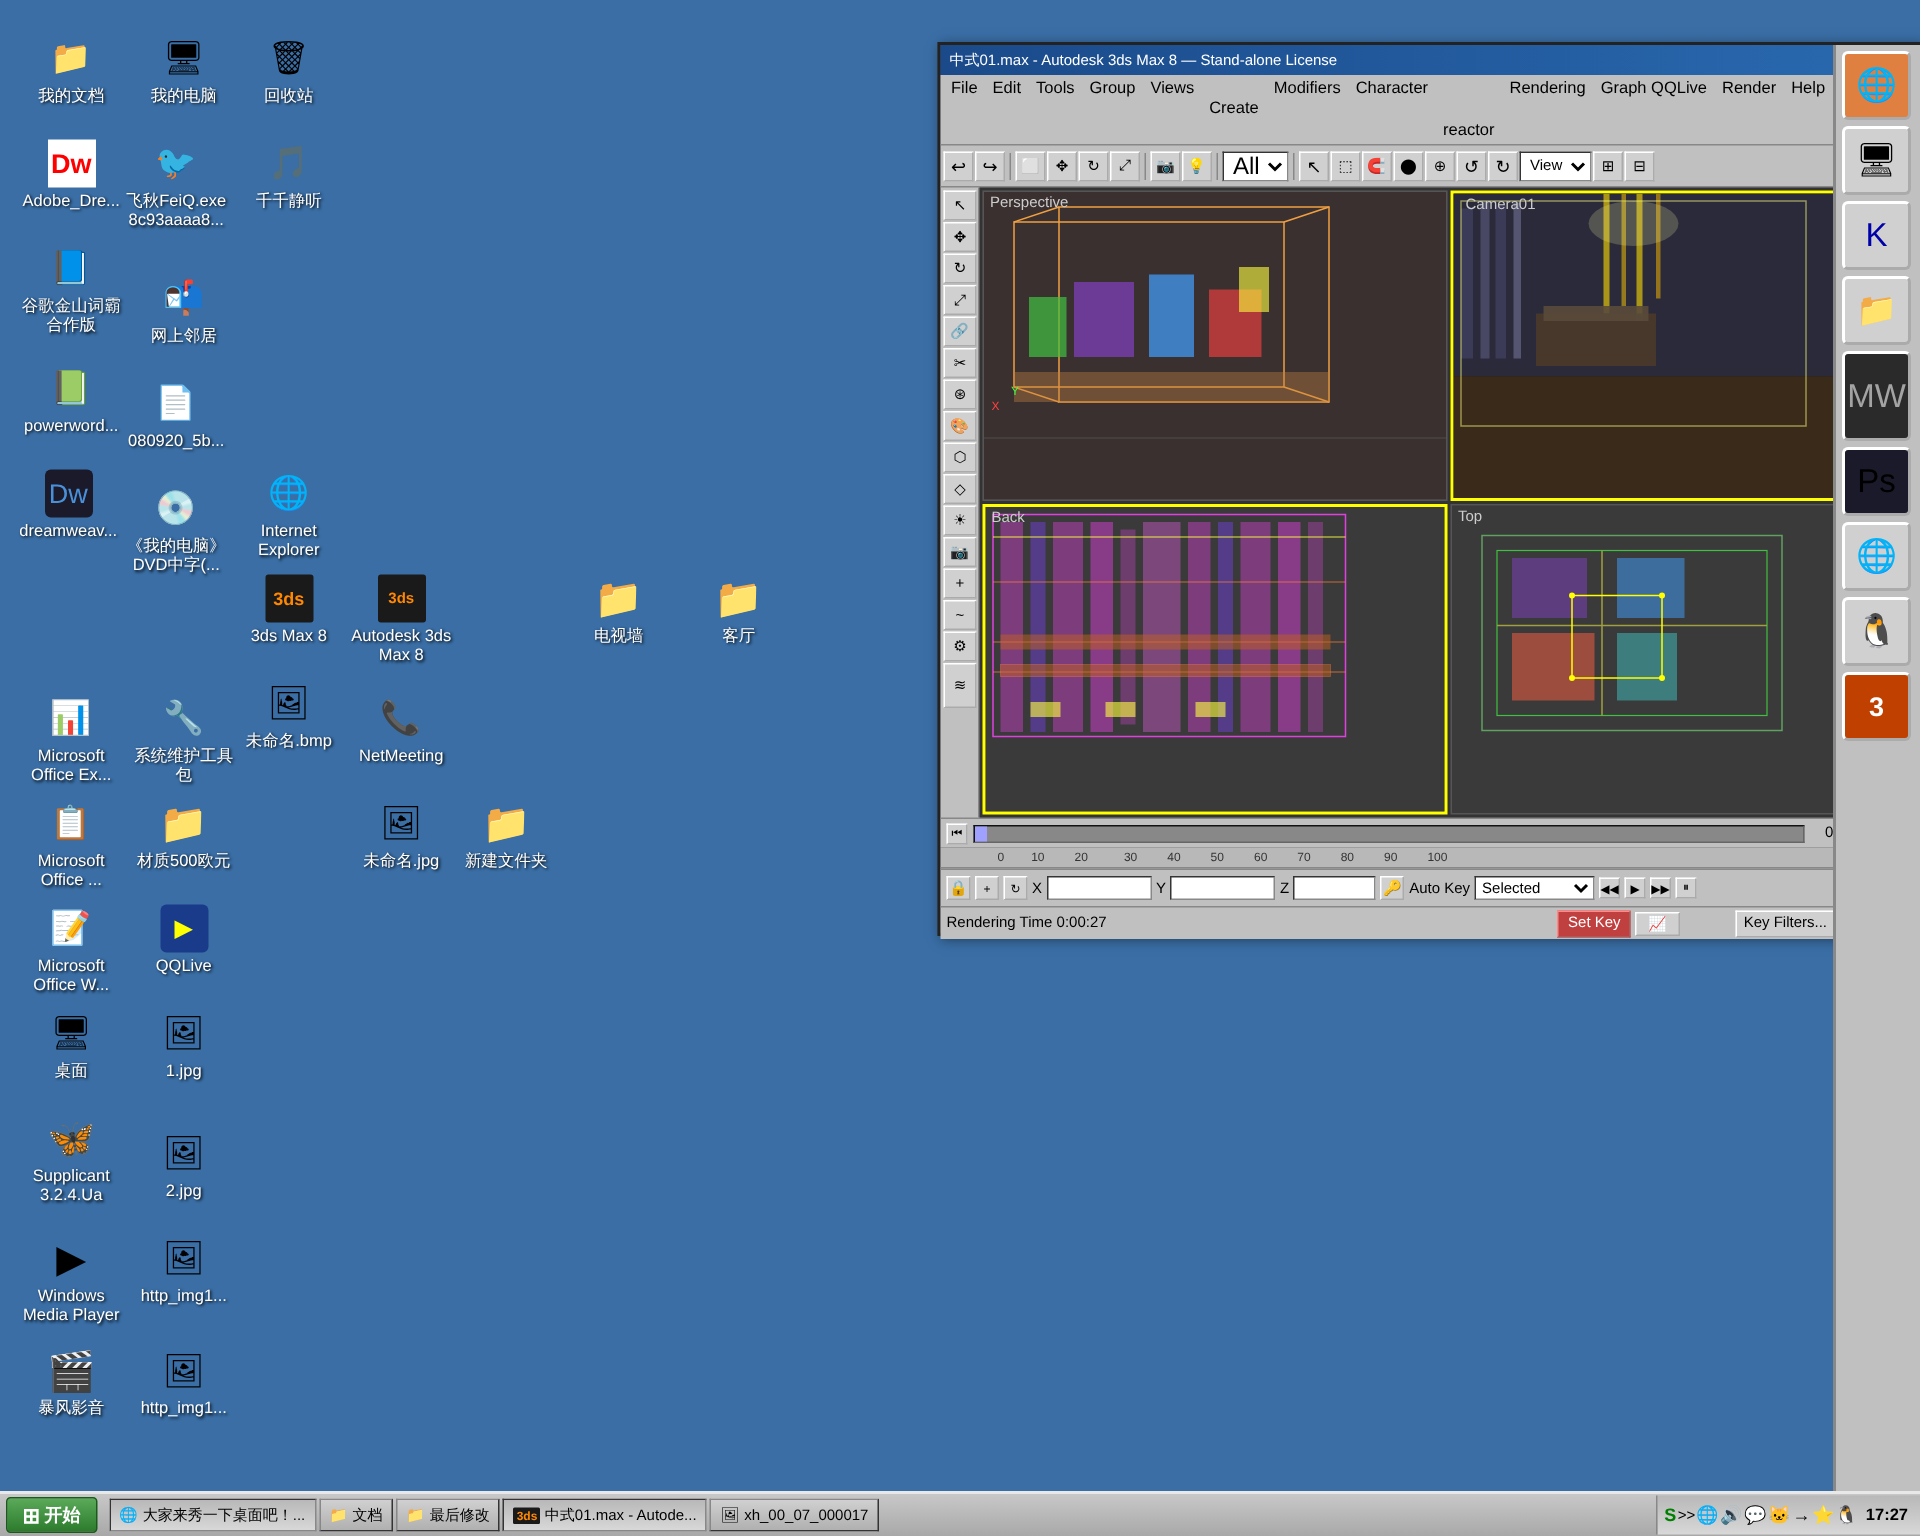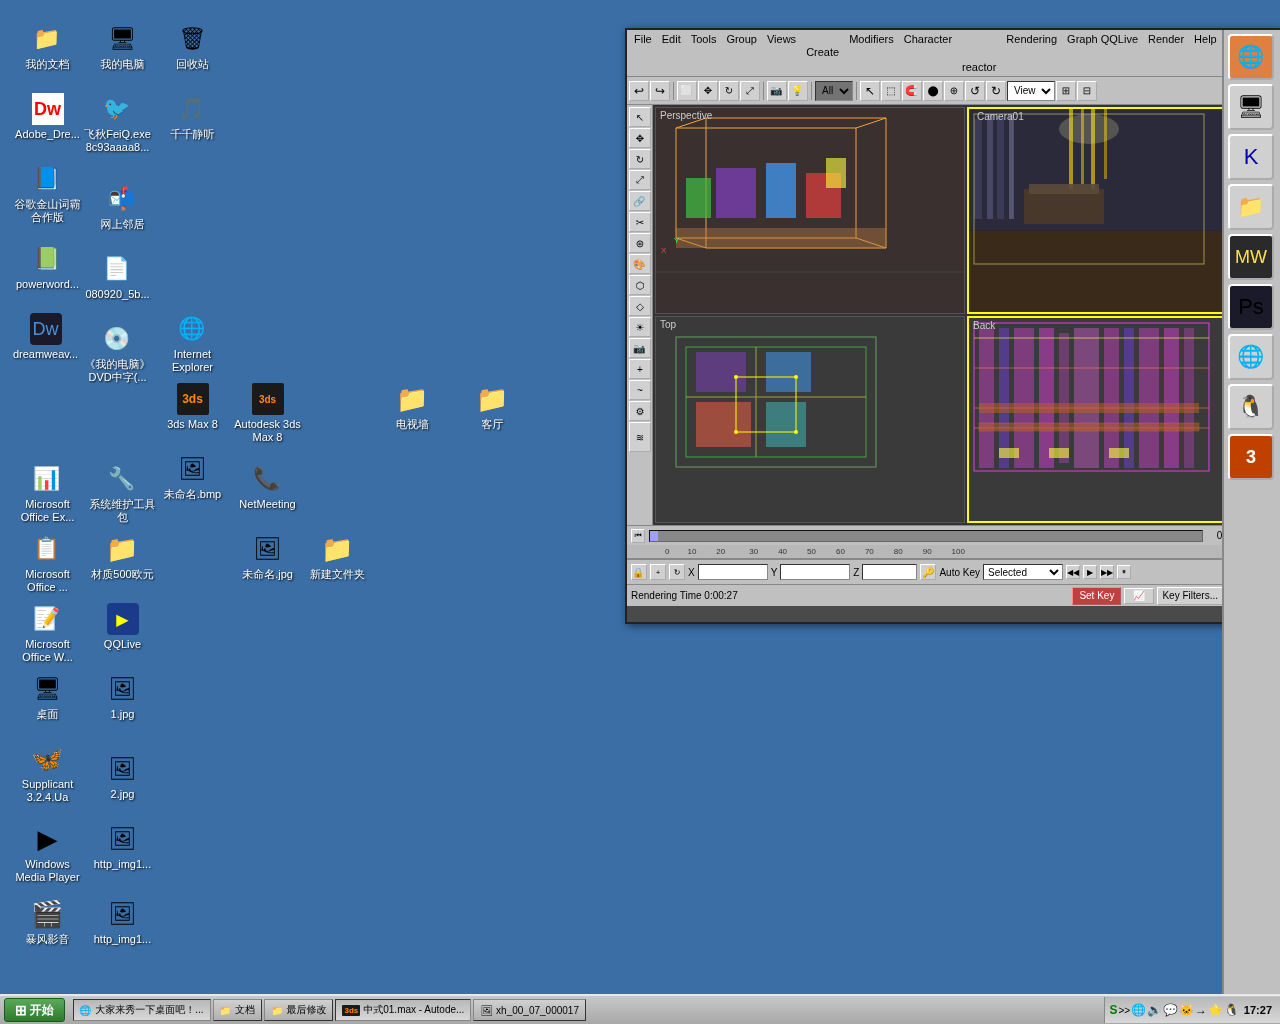--- a/index.html
+++ b/index.html
@@ -206,20 +206,28 @@
     <div class="icon-label">暴风影音</div>
   </div>
   <div class="desktop-icon" style="position:absolute;top:895px;left:85px;">
     <div class="icon-img">🖼</div>
     <div class="icon-label">http_img1...</div>
   </div>
 </div>
 
 <div style="position:absolute;top:28px;left:625px;width:656px;height:596px;background:#4a4a4a;border:2px solid #222;box-shadow:2px 2px 8px rgba(0,0,0,0.5);">
 
+  <div style="background:linear-gradient(to right,#1a4a8a,#2a6ab0);color:white;padding:3px 6px;font-size:11px;display:flex;align-items:center;justify-content:space-between;height:20px;">
+    <span style="font-size:10px;">中式01.max - Autodesk 3ds Max 8 — Stand-alone License</span>
+    <div style="display:flex;gap:2px;">
+      <div class="win-btn minimize" style="width:14px;height:12px;background:#c0c0c0;border:1px outset #fff;font-size:8px;display:flex;align-items:center;justify-content:center;">_</div>
+      <div class="win-btn maximize" style="width:14px;height:12px;background:#c0c0c0;border:1px outset #fff;font-size:8px;display:flex;align-items:center;justify-content:center;">□</div>
+      <div class="win-btn close" style="width:14px;height:12px;background:#c04040;border:1px outset #ff8888;font-size:8px;display:flex;align-items:center;justify-content:center;color:white;">×</div>
+    </div>
+  </div>
 
   <div style="background:#c0c0c0;display:flex;gap:0;padding:1px 2px;font-size:11px;border-bottom:1px solid #888;flex-wrap:wrap;">
     <span style="padding:2px 5px;cursor:pointer;">File</span>
     <span style="padding:2px 5px;cursor:pointer;">Edit</span>
     <span style="padding:2px 5px;cursor:pointer;">Tools</span>
     <span style="padding:2px 5px;cursor:pointer;">Group</span>
     <span style="padding:2px 5px;cursor:pointer;">Views</span>
     <span style="padding:15px 5px;cursor:pointer;">Create</span>
     <span style="padding:2px 5px;cursor:pointer;">Modifiers</span>
     <span style="padding:2px 5px;cursor:pointer;">Character</span>
@@ -235,21 +243,21 @@
     <div style="width:20px;height:20px;background:#d0d0d0;border:1px outset #fff;display:flex;align-items:center;justify-content:center;font-size:12px;cursor:pointer;">↪</div>
     <div style="width:1px;height:18px;background:#888;margin:0 2px;"></div>
     <div style="width:20px;height:20px;background:#d0d0d0;border:1px outset #fff;display:flex;align-items:center;justify-content:center;font-size:10px;cursor:pointer;">⬜</div>
     <div style="width:20px;height:20px;background:#d0d0d0;border:1px outset #fff;display:flex;align-items:center;justify-content:center;font-size:10px;cursor:pointer;">✥</div>
     <div style="width:20px;height:20px;background:#d0d0d0;border:1px outset #fff;display:flex;align-items:center;justify-content:center;font-size:10px;cursor:pointer;">↻</div>
     <div style="width:20px;height:20px;background:#d0d0d0;border:1px outset #fff;display:flex;align-items:center;justify-content:center;font-size:10px;cursor:pointer;">⤢</div>
     <div style="width:1px;height:18px;background:#888;margin:0 2px;"></div>
     <div style="width:20px;height:20px;background:#d0d0d0;border:1px outset #fff;display:flex;align-items:center;justify-content:center;font-size:10px;cursor:pointer;">📷</div>
     <div style="width:20px;height:20px;background:#d0d0d0;border:1px outset #fff;display:flex;align-items:center;justify-content:center;font-size:10px;cursor:pointer;">💡</div>
     <div style="width:1px;height:18px;background:#888;margin:0 2px;"></div>
-    <select style="height:20px;font-size:10px;background:#737373;border:1px inset #888;padding:0 2px;"><option>All</option></select>
+    <select style="height:20px;font-size:16px;background:#ffffff;border:1px inset #888;padding:0 2px;"><option>All</option></select>
     <div style="width:1px;height:18px;background:#888;margin:0 2px;"></div>
     <div style="width:20px;height:20px;background:#d0d0d0;border:1px outset #fff;display:flex;align-items:center;justify-content:center;font-size:12px;cursor:pointer;">↖</div>
     <div style="width:20px;height:20px;background:#d0d0d0;border:1px outset #fff;display:flex;align-items:center;justify-content:center;font-size:10px;cursor:pointer;">⬚</div>
     <div style="width:20px;height:20px;background:#d0d0d0;border:1px outset #fff;display:flex;align-items:center;justify-content:center;font-size:10px;cursor:pointer;">🧲</div>
     <div style="width:20px;height:20px;background:#d0d0d0;border:1px outset #fff;display:flex;align-items:center;justify-content:center;font-size:10px;cursor:pointer;">⬤</div>
     <div style="width:20px;height:20px;background:#d0d0d0;border:1px outset #fff;display:flex;align-items:center;justify-content:center;font-size:10px;cursor:pointer;">⊕</div>
     <div style="width:20px;height:20px;background:#d0d0d0;border:1px outset #fff;display:flex;align-items:center;justify-content:center;font-size:12px;cursor:pointer;">↺</div>
     <div style="width:20px;height:20px;background:#d0d0d0;border:1px outset #fff;display:flex;align-items:center;justify-content:center;font-size:12px;cursor:pointer;">↻</div>
     <select style="height:20px;font-size:10px;background:white;border:1px inset #888;padding:0 2px;"><option>View</option></select>
     <div style="width:20px;height:20px;background:#d0d0d0;border:1px outset #fff;display:flex;align-items:center;justify-content:center;font-size:10px;cursor:pointer;">⊞</div>
@@ -327,45 +335,20 @@
 
           <rect x="55" y="80" width="80" height="35" fill="#4a3a2a" opacity="0.9"></rect>
           <rect x="60" y="75" width="70" height="10" fill="#5a4a3a" opacity="0.9"></rect>
 
           <ellipse cx="120" cy="20" rx="30" ry="15" fill="#ffffaa" opacity="0.2"></ellipse>
 
           <rect x="5" y="5" width="230" height="150" fill="none" stroke="#ffff80" stroke-width="1" opacity="0.5"></rect>
         </svg>
       </div>
 
-      <div style="background:#3a3a3a;position:relative;overflow:hidden;border:1px solid #555;">
-        <div style="position:absolute;top:2px;left:4px;color:#ccc;font-size:10px;z-index:5;">Top</div>
-        <svg width="100%" height="100%" style="position:absolute;top:0;left:0;">
-          <rect width="100%" height="100%" fill="#3a3a3a"></rect>
-
-          <rect x="20" y="20" width="200" height="130" fill="none" stroke="#60a060" stroke-width="1"></rect>
-          <rect x="30" y="30" width="180" height="110" fill="none" stroke="#40c040" stroke-width="0.8"></rect>
-
-          <line x1="100" y1="30" x2="100" y2="140" stroke="#a0a040" stroke-width="1"></line>
-          <line x1="30" y1="80" x2="210" y2="80" stroke="#a0a040" stroke-width="1"></line>
-
-          <rect x="40" y="35" width="50" height="40" fill="#8040c0" opacity="0.5"></rect>
-          <rect x="110" y="35" width="45" height="40" fill="#40a0ff" opacity="0.5"></rect>
-          <rect x="40" y="85" width="55" height="45" fill="#ff6040" opacity="0.5"></rect>
-          <rect x="110" y="85" width="40" height="45" fill="#40c0c0" opacity="0.5"></rect>
-
-          <rect x="80" y="60" width="60" height="55" fill="none" stroke="#ffff00" stroke-width="1"></rect>
-
-          <circle cx="80" cy="60" r="2" fill="#ffff00"></circle>
-          <circle cx="140" cy="60" r="2" fill="#ffff00"></circle>
-          <circle cx="80" cy="115" r="2" fill="#ffff00"></circle>
-          <circle cx="140" cy="115" r="2" fill="#ffff00"></circle>
-        </svg>
-      </div>
-
       <div style="background:#3a3a3a;position:relative;overflow:hidden;border:2px solid #ffff00;">
         <div style="position:absolute;top:2px;left:4px;color:#ccc;font-size:10px;z-index:5;">Back</div>
         <svg width="100%" height="100%" style="position:absolute;top:0;left:0;">
           <rect width="100%" height="100%" fill="#3a3a3a"></rect>
 
           <rect x="5" y="5" width="235" height="148" fill="none" stroke="#e040e0" stroke-width="1"></rect>
 
           <rect x="10" y="10" width="15" height="140" fill="#c040c0" opacity="0.5"></rect>
           <rect x="30" y="10" width="10" height="140" fill="#8040ff" opacity="0.4"></rect>
           <rect x="45" y="10" width="20" height="140" fill="#c040c0" opacity="0.5"></rect>
@@ -383,20 +366,45 @@
           <line x1="5" y1="110" x2="240" y2="110" stroke="#ff8040" stroke-width="0.8" opacity="0.7"></line>
 
           <rect x="10" y="85" width="220" height="10" fill="#c06020" opacity="0.5"></rect>
           <rect x="10" y="105" width="220" height="8" fill="#c06020" stroke="#ff8040" stroke-width="0.5" opacity="0.5"></rect>
 
           <rect x="30" y="130" width="20" height="10" fill="#ffff40" opacity="0.6"></rect>
           <rect x="80" y="130" width="20" height="10" fill="#ffff40" opacity="0.6"></rect>
           <rect x="140" y="130" width="20" height="10" fill="#ffff40" opacity="0.6"></rect>
 
           <line x1="5" y1="20" x2="240" y2="20" stroke="#ffff40" stroke-width="1" opacity="0.6"></line>
+        </svg>
+      </div>
+
+      <div style="background:#3a3a3a;position:relative;overflow:hidden;border:1px solid #555;">
+        <div style="position:absolute;top:2px;left:4px;color:#ccc;font-size:10px;z-index:5;">Top</div>
+        <svg width="100%" height="100%" style="position:absolute;top:0;left:0;">
+          <rect width="100%" height="100%" fill="#3a3a3a"></rect>
+
+          <rect x="20" y="20" width="200" height="130" fill="none" stroke="#60a060" stroke-width="1"></rect>
+          <rect x="30" y="30" width="180" height="110" fill="none" stroke="#40c040" stroke-width="0.8"></rect>
+
+          <line x1="100" y1="30" x2="100" y2="140" stroke="#a0a040" stroke-width="1"></line>
+          <line x1="30" y1="80" x2="210" y2="80" stroke="#a0a040" stroke-width="1"></line>
+
+          <rect x="40" y="35" width="50" height="40" fill="#8040c0" opacity="0.5"></rect>
+          <rect x="110" y="35" width="45" height="40" fill="#40a0ff" opacity="0.5"></rect>
+          <rect x="40" y="85" width="55" height="45" fill="#ff6040" opacity="0.5"></rect>
+          <rect x="110" y="85" width="40" height="45" fill="#40c0c0" opacity="0.5"></rect>
+
+          <rect x="80" y="60" width="60" height="55" fill="none" stroke="#ffff00" stroke-width="1"></rect>
+
+          <circle cx="80" cy="60" r="2" fill="#ffff00"></circle>
+          <circle cx="140" cy="60" r="2" fill="#ffff00"></circle>
+          <circle cx="80" cy="115" r="2" fill="#ffff00"></circle>
+          <circle cx="140" cy="115" r="2" fill="#ffff00"></circle>
         </svg>
       </div>
     </div>
   </div>
 
   <div style="background:#c0c0c0;height:20px;border-top:1px solid #888;display:flex;align-items:center;padding:0 4px;gap:4px;">
     <div style="width:14px;height:14px;background:#d0d0d0;border:1px outset #fff;display:flex;align-items:center;justify-content:center;font-size:8px;cursor:pointer;">⏮</div>
     <div style="flex:1;background:#888;height:12px;border:1px inset #666;position:relative;cursor:pointer;">
       <div style="position:absolute;left:0;top:0;width:8px;height:100%;background:#a0a0ff;"></div>
     </div>
@@ -436,32 +444,32 @@
     <div style="width:14px;height:14px;background:#d0d0d0;border:1px outset #fff;display:flex;align-items:center;justify-content:center;font-size:8px;cursor:pointer;">◀◀</div>
     <div style="width:14px;height:14px;background:#d0d0d0;border:1px outset #fff;display:flex;align-items:center;justify-content:center;font-size:8px;cursor:pointer;">▶</div>
     <div style="width:14px;height:14px;background:#d0d0d0;border:1px outset #fff;display:flex;align-items:center;justify-content:center;font-size:8px;cursor:pointer;">▶▶</div>
     <div style="width:14px;height:14px;background:#d0d0d0;border:1px outset #fff;display:flex;align-items:center;justify-content:center;font-size:8px;cursor:pointer;">⏸</div>
   </div>
 
   <div style="background:#c0c0c0;display:flex;align-items:center;padding:2px 4px;gap:3px;font-size:10px;height:22px;border-top:1px solid #888;">
     <div style="flex:1;font-size:10px;">Rendering Time  0:00:27</div>
     <div style="background:#c04040;border:1px outset #ff8888;padding:2px 6px;cursor:pointer;color:white;font-size:10px;height:18px;display:flex;align-items:center;">Set Key</div>
     <div style="width:30px;height:16px;background:#d0d0d0;border:1px outset #fff;display:flex;align-items:center;justify-content:center;font-size:10px;cursor:pointer;">📈</div>
-    <div style="background:#d0d0d0;border:1px outset #fff;padding:2px 4px;cursor:pointer;font-size:10px;height:18px;display:flex;align-items:center;">Key Filters...</div>
+    <div style="background:#d0d0d0;border:1px outset #fff;padding:2px 4px;cursor:pointer;font-size:10px;height:18px;display:flex;align-items:center;margin-left:34px;">Key Filters...</div>
     <div style="width:16px;height:16px;background:#d0d0d0;border:1px outset #fff;display:flex;align-items:center;justify-content:center;font-size:8px;cursor:pointer;">◀</div>
     <div style="background:white;border:1px inset #888;height:16px;width:30px;display:flex;align-items:center;padding:0 3px;font-size:10px;">0</div>
   </div>
 </div>
 
 <div style="position:absolute;right:0;top:30px;width:58px;background:#c0c0c0;border-left:2px solid #888;display:flex;flex-direction:column;gap:4px;padding:4px;height:964px;">
   <div style="width:46px;height:46px;background:#e08040;border:2px outset #fff;display:flex;align-items:center;justify-content:center;font-size:22px;cursor:pointer;border-radius:4px;">🌐</div>
   <div style="width:46px;height:46px;background:#d0d0d0;border:2px outset #fff;display:flex;align-items:center;justify-content:center;font-size:22px;cursor:pointer;border-radius:4px;">🖥</div>
   <div style="width:46px;height:46px;background:#d0d0d0;border:2px outset #fff;display:flex;align-items:center;justify-content:center;font-size:22px;cursor:pointer;border-radius:4px;color:#00a;">K</div>
   <div style="width:46px;height:46px;background:#d0d0d0;border:2px outset #fff;display:flex;align-items:center;justify-content:center;font-size:22px;cursor:pointer;border-radius:4px;color:#f0c040;">📁</div>
-  <div style="width:46px;height:46px;background:#2a2a2a;border:2px outset #fff;display:flex;align-items:center;justify-content:center;font-size:18px;cursor:pointer;border-radius:4px;color:#fde047;">MW</div>
+  <div style="width:46px;height:60px;background:#2a2a2a;border:2px outset #fff;display:flex;align-items:center;justify-content:center;font-size:22px;cursor:pointer;border-radius:4px;color:#a3a3a3;">MW</div>
   <div style="width:46px;height:46px;background:#1a1a2a;border:2px outset #fff;display:flex;align-items:center;justify-content:center;font-size:22px;cursor:pointer;border-radius:4px;">Ps</div>
   <div style="width:46px;height:46px;background:#d0d0d0;border:2px outset #fff;display:flex;align-items:center;justify-content:center;font-size:22px;cursor:pointer;border-radius:4px;">🌐</div>
   <div style="width:46px;height:46px;background:#d0d0d0;border:2px outset #fff;display:flex;align-items:center;justify-content:center;font-size:22px;cursor:pointer;border-radius:4px;">🐧</div>
   <div style="width:46px;height:46px;background:#c04000;border:2px outset #fff;display:flex;align-items:center;justify-content:center;font-size:18px;cursor:pointer;border-radius:4px;color:#fff;font-weight:bold;">3</div>
 </div>
 
 <div style="position:absolute;bottom:0;left:0;width:1280px;height:30px;background:linear-gradient(to bottom,#c8c8c8,#a8a8a8);border-top:2px solid #e8e8e8;display:flex;align-items:center;z-index:200;">
 
   <div style="background:linear-gradient(to bottom,#5aaa5a,#2d7a2d);color:white;border:1px solid #1a5a1a;padding:2px 10px;margin:2px 4px;font-size:12px;font-weight:bold;height:24px;cursor:pointer;border-radius:3px;display:flex;align-items:center;gap:3px;">
     <span style="font-size:14px;">⊞</span>

